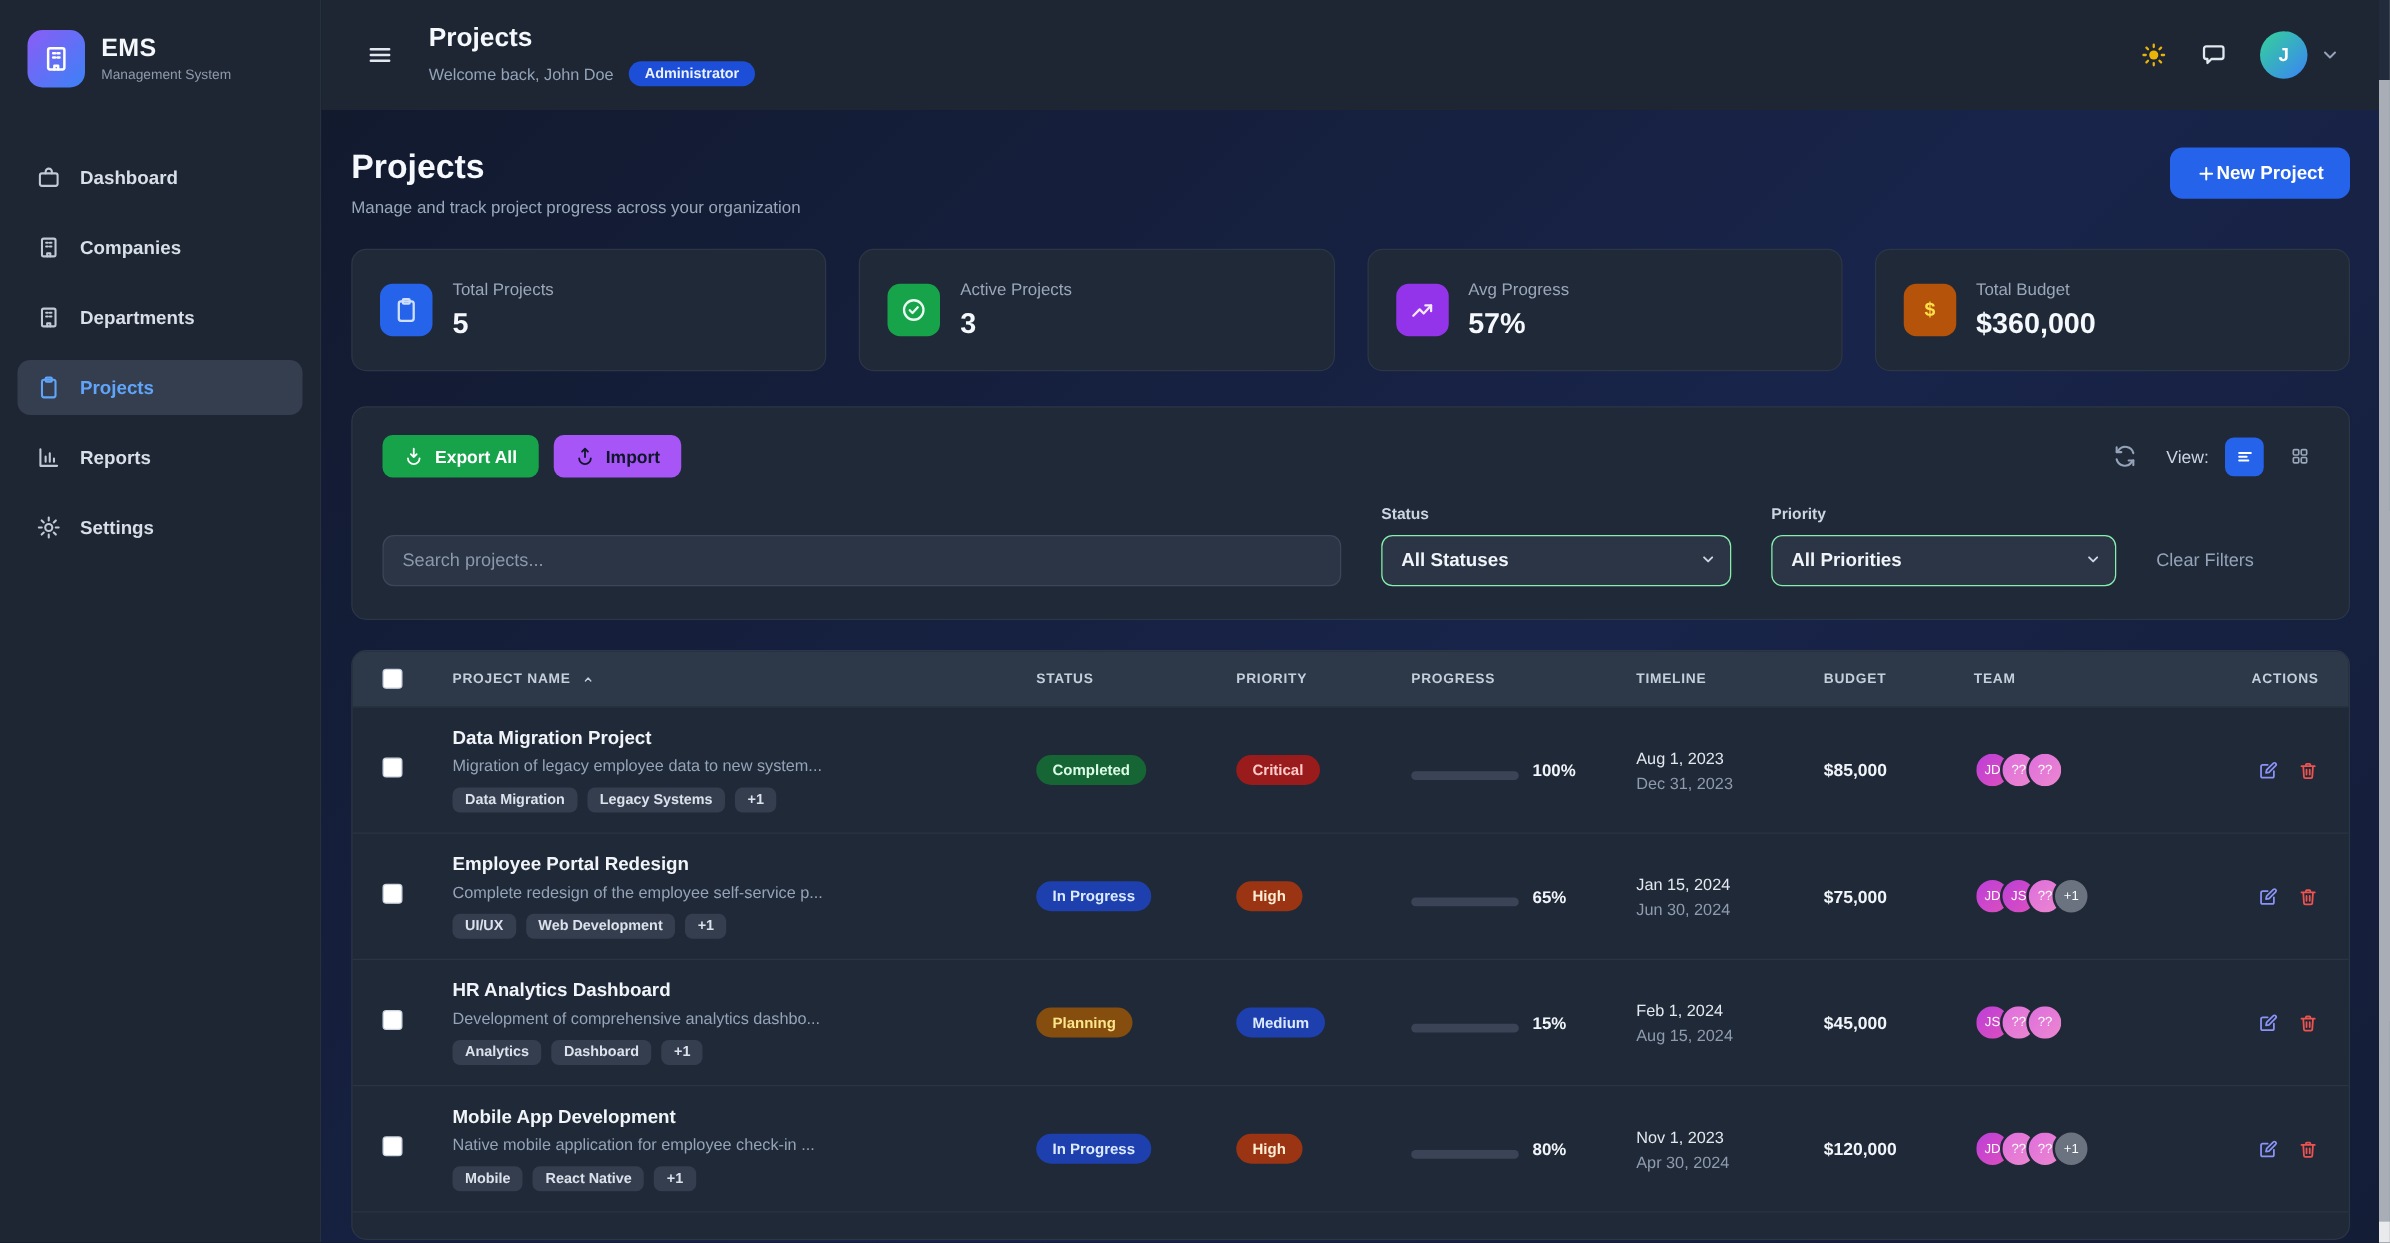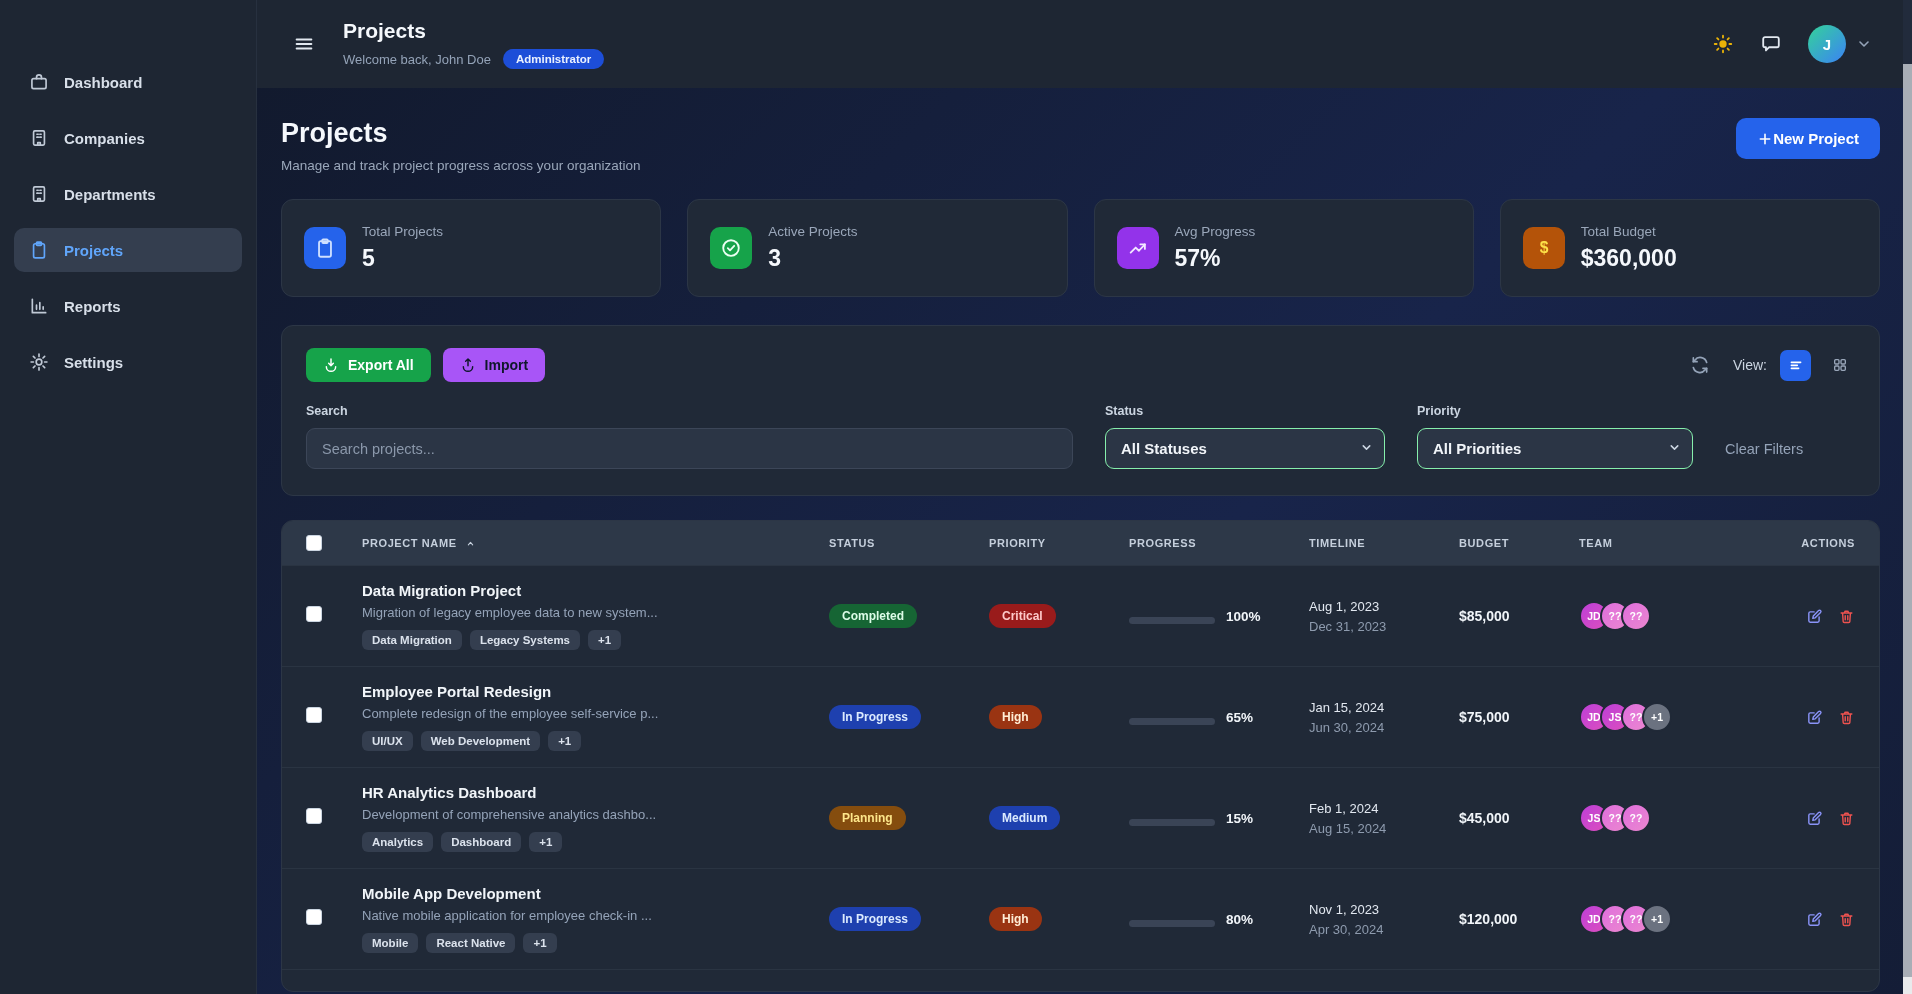--- a/index.html
+++ b/index.html
@@ -97,39 +97,51 @@
   .tag { background:#343e4f; color:#dbe2ec; font-size:11.5px; font-weight:700; padding:4px 10px; border-radius:6px; }
   .pill { display:inline-block; padding:5px 13px; border-radius:999px; font-size:12px; font-weight:700; }
   .prog-cell { display:flex; align-items:flex-end; gap:11px; }
   .bar { width:86px; height:7px; border-radius:4px; background:#3a4456; overflow:hidden; }
   .bar-fill { height:100%; border-radius:4px; }
   .prog-label { font-size:13.5px; font-weight:700; color:#f1f5f9; }
   .tl-start { font-size:13px; color:#e2e8f0; }
   .tl-end { font-size:13px; color:#8e9bae; margin-top:5px; }
   .budget { font-size:14px; font-weight:700; color:#f1f5f9; }
   .team { display:flex; }
-  .avatar-sm { width:30px; height:30px; border-radius:50%; border:2px solid #202937; color:#fff; font-size:10.5px; font-weight:700; display:flex; align-items:center; justify-content:center; }
+  .avatar-sm { width:30px; height:30px; border-radius:50%; border:2px solid #202937; color:#fff; font-size:10.5px; font-weight:400; display:flex; align-items:center; justify-content:center; }
   .avatar-sm + .avatar-sm { margin-left:-9px; }
   .actions { display:flex; justify-content:flex-end; gap:15px; }
   .act-btn { background:none; border:none; cursor:pointer; display:flex; }
   .act-btn svg { width:17px; height:17px; }
   .act-edit { color:#8a93f8; }
   .act-del { color:#ef5350; }
 
   
   .scrollbar { position:fixed; top:0; right:0; width:9px; height:100%; background:#222b3c; }
   .scroll-thumb { position:absolute; top:64px; bottom:17px; width:100%; background:#a9aeb6; }
   .scroll-corner { position:absolute; bottom:0; height:17px; width:100%; background:#e9eaec; }
 </style>
 </head>
 <body>
 
 <div class="app">
 
   <aside class="sidebar">
+    <div class="logo-row">
+      <div class="logo-badge">
+        <svg viewBox="0 0 24 24" width="24" height="24" fill="none" stroke="currentColor" stroke-width="2" stroke-linecap="round" stroke-linejoin="round">
+            <rect x="5.5" y="3.5" width="13" height="17" rx="1.5"></rect>
+            <path d="M9.5 7.5h1.6M13 7.5h1.6M9.5 11h1.6M13 11h1.6M10.5 20.5v-3h3v3"></path>
+          </svg>
+      </div>
+      <div>
+        <div class="logo-title">EMS</div>
+        <div class="logo-sub">Management System</div>
+      </div>
+    </div>
     <nav id="sidebar-nav">
         <div class="nav-item">
           <span class="icn ">
             <svg viewBox="0 0 24 24" fill="none" stroke="currentColor" stroke-width="2" stroke-linecap="round" stroke-linejoin="round">
               <rect x="3.5" y="8" width="17" height="12" rx="2"></rect>
               <path d="M9 8V6.5a3 3 0 0 1 6 0V8"></path>
             </svg>
           </span>
           <span>Dashboard</span>
         </div>
@@ -330,21 +342,20 @@
                     <rect x="13.5" y="4" width="6.5" height="6.5" rx="1.5"></rect>
                     <rect x="4" y="13.5" width="6.5" height="6.5" rx="1.5"></rect>
                     <rect x="13.5" y="13.5" width="6.5" height="6.5" rx="1.5"></rect>
                   </svg>
               </span>
             </button>
           </div>
         </div>
         <div class="filter-grid">
           <div class="field">
-            <label>Search</label>
             <input class="text-input" type="text" placeholder="Search projects..." style="">
           </div>
           <div class="field">
             <label>Status</label>
             <div class="select-wrap">
               <select><option>All Statuses</option></select>
               <span class="icn xs">
                 <svg viewBox="0 0 24 24" fill="none" stroke="currentColor" stroke-width="2.8" stroke-linecap="round" stroke-linejoin="round">
                     <path d="M6 9l6 6 6-6"></path>
                   </svg>

